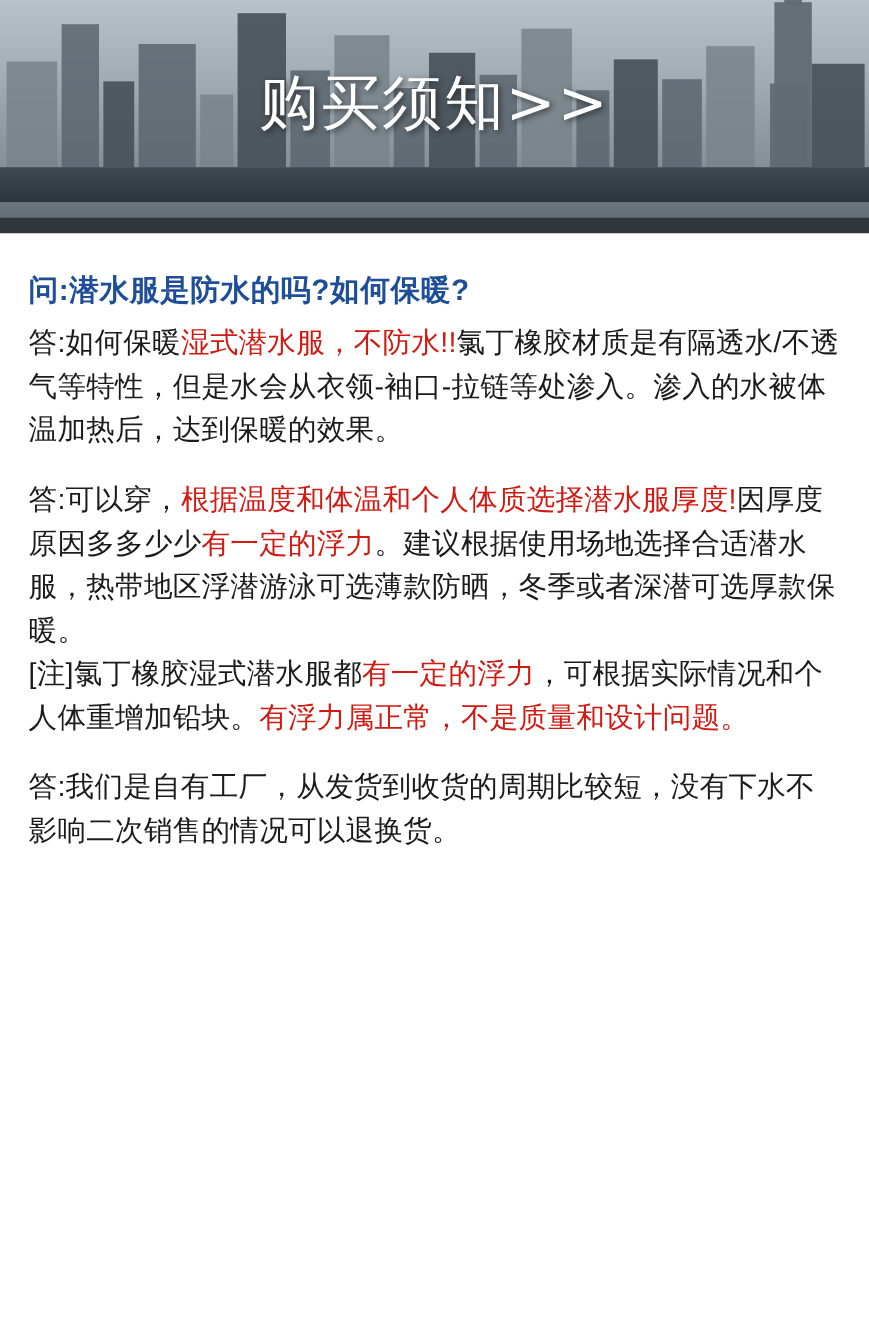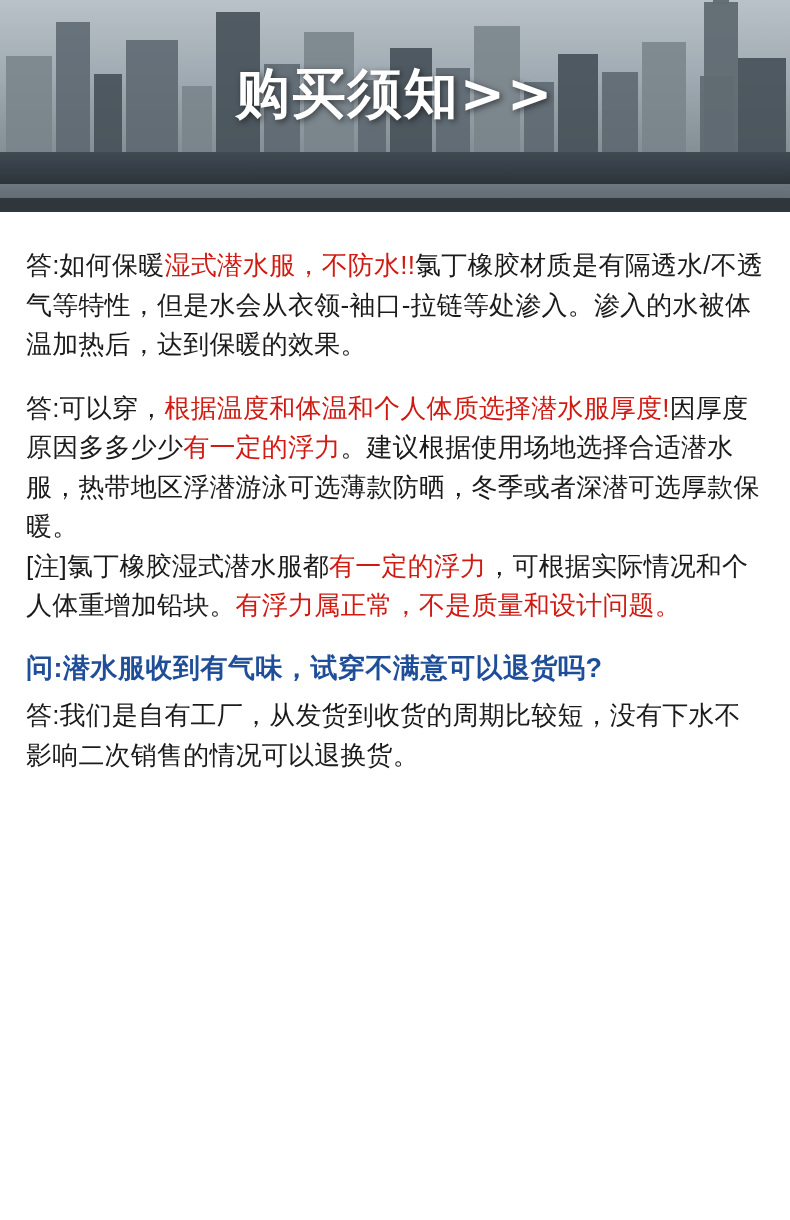--- a/index.html
+++ b/index.html
@@ -76,21 +76,21 @@
     height: 14px;
     background: #2f363c;
   }
   .hero-title {
     position: absolute;
     left: 0;
     right: 0;
     top: 58px;
     text-align: center;
     font-size: 54px;
-    font-weight: 700;
+    font-weight: 400;
     letter-spacing: 2px;
     color: #ffffff;
     text-shadow: 2px 2px 6px rgba(0,0,0,0.55);
     font-family: "DejaVu Sans", "Liberation Sans", sans-serif;
   }
 
   
   .content {
     padding: 34px 26px 0 26px;
   }
@@ -153,32 +153,32 @@
   <div class="waterline"></div>
   <div class="water"></div>
   <div class="hero-dark-strip"></div>
 
   <div class="hero-title">购买须知&gt;&gt;</div>
 </div>
 
 <div class="content">
 
   <div class="qa-block">
+    <div class="q">问:潜水服是防水的吗?如何保暖?</div>
     <div class="a">
       <span>答:如何保暖</span><span class="hl">湿式潜水服，不防水!!</span><span>氯丁橡胶材质是有隔透水/不透气等特性，但是水会从衣领-袖口-拉链等处渗入。渗入的水被体温加热后，达到保暖的效果。</span>
     </div>
   </div>
 
   <div class="qa-block">
     <div class="a">
       <span>答:可以穿，</span><span class="hl">根据温度和体温和个人体质选择潜水服厚度!</span><span>因厚度原因多多少少</span><span class="hl">有一定的浮力</span><span>。建议根据使用场地选择合适潜水服，热带地区浮潜游泳可选薄款防晒，冬季或者深潜可选厚款保暖。</span><br>
       <span>[注]氯丁橡胶湿式潜水服都</span><span class="hl">有一定的浮力</span><span>，可根据实际情况和个人体重增加铅块。</span><span class="hl">有浮力属正常，不是质量和设计问题。</span>
     </div>
   </div>
 
   <div class="qa-block">
-    <div class="q">问:潜水服收到有气味，试穿不满意可以退货吗?</div>
     <div class="a">
       <span>答:我们是自有工厂，从发货到收货的周期比较短，没有下水不影响二次销售的情况可以退换货。</span>
     </div>
   </div>
 
 </div>
 
 </body></html>

